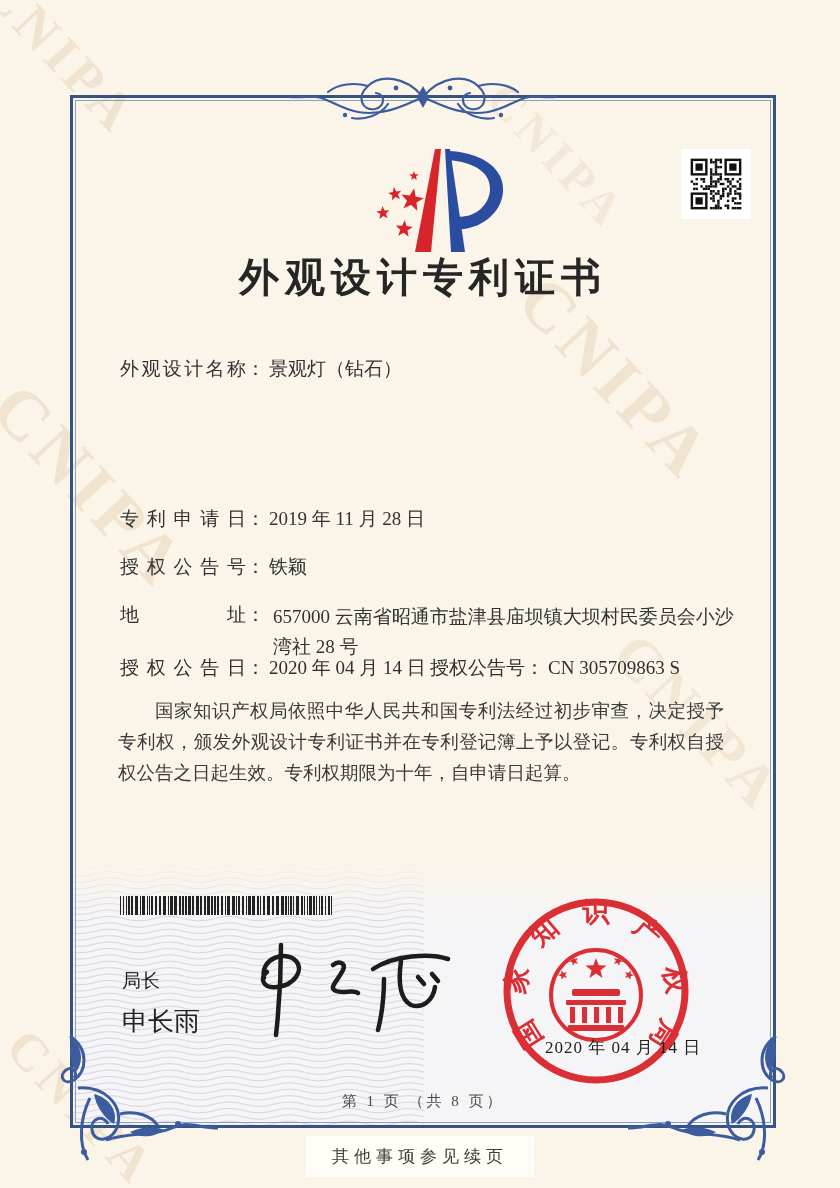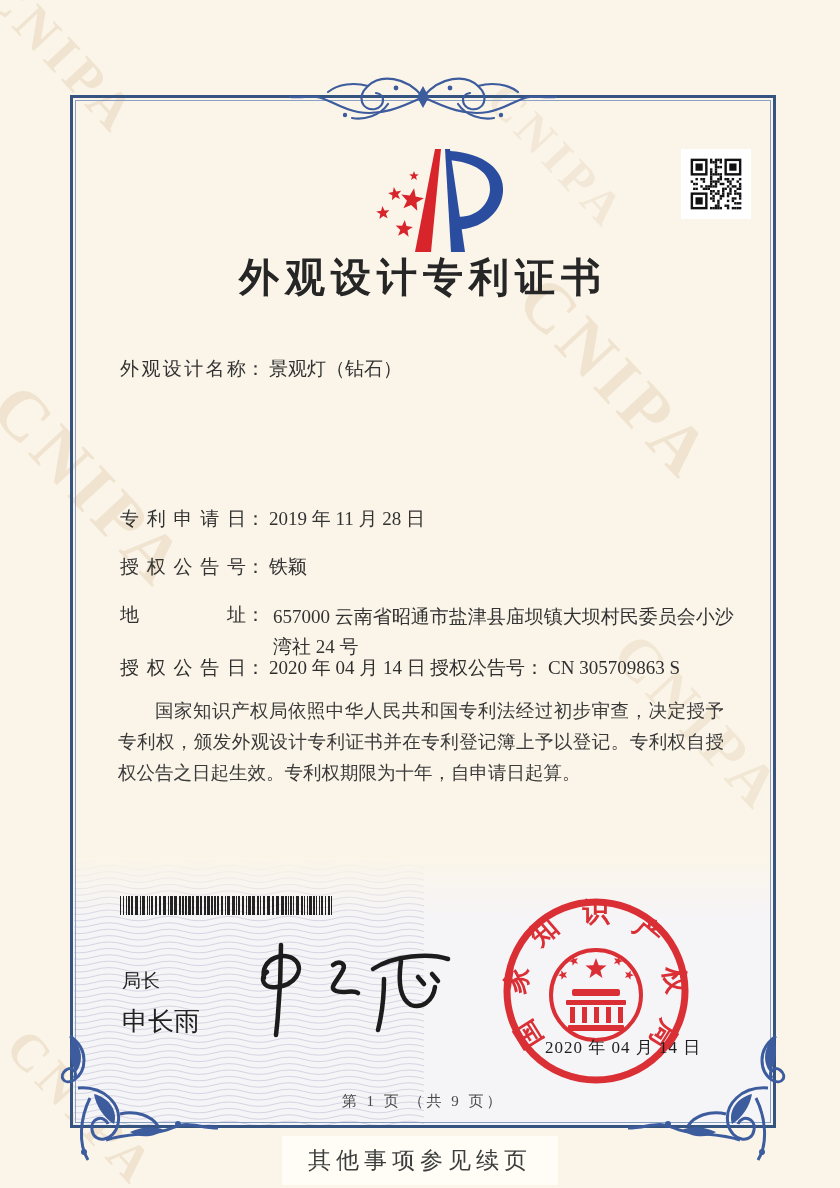--- a/index.html
+++ b/index.html
@@ -48,21 +48,21 @@
         font-family:"Liberation Sans","DejaVu Sans",sans-serif;}
   .director-name{left:122px;top:1004px;font-size:26px;color:#222;
         font-family:"Liberation Sans","DejaVu Sans",sans-serif;text-align:right;}
   .signature{left:232px;top:938px;width:228px;height:102px;z-index:6;}
   .seal{left:500px;top:895px;width:192px;height:192px;z-index:5;opacity:.95;}
   .seal-date{left:518px;top:1036px;width:210px;text-align:center;font-size:17px;
              letter-spacing:1px;color:#1e1e1e;z-index:6;}
   .page-info{left:70px;top:1092px;width:706px;text-align:center;font-size:15px;
              letter-spacing:3px;color:#4a4a4a;}
   .cont-note{left:50%;top:1136px;transform:translateX(-50%);background:#fffdf6;
-             padding:9px 26px;font-size:23px;letter-spacing:5px;color:#3d3d3d;z-index:6;font-family:Liberation Mono, monospace;}
+             padding:9px 26px;font-size:17px;letter-spacing:5px;color:#3d3d3d;z-index:6;font-family:Liberation Mono, monospace;}
 </style>
 </head>
 <body>
 
 <div class="page">
 
   <div class="wm wm1">CNIPA</div>
   <div class="wm wm2">CNIPA</div>
   <div class="wm wm3">CNIPA</div>
   <div class="wm wm4">CNIPA</div>
@@ -325,21 +325,21 @@
   <div class="abs field" style="top:356px;">
     <span class="flabel">外观设计名称</span><span>：</span><span class="fvalue">景观灯（钻石）</span>
   </div>
   <div class="abs field" style="top:506px;">
     <span class="flabel">专利申请日</span><span>：</span><span class="fvalue">2019 年 11 月 28 日</span>
   </div>
   <div class="abs field" style="top:554px;">
     <span class="flabel">授权公告号</span><span>：</span><span class="fvalue">铁颖</span>
   </div>
   <div class="abs field" style="top:602px;">
-    <span class="flabel">地址</span><span>：</span><span class="addr-value">657000 云南省昭通市盐津县庙坝镇大坝村民委员会小沙湾社 24 号</span>
+    <span class="flabel">地址</span><span>：</span><span class="addr-value">657000 云南省昭通市盐津县庙坝镇大坝村民委员会小沙湾社 28 号</span>
   </div>
   <div class="abs grant-row">
     <span class="grant-a">
       <span class="flabel">授权公告日</span><span>：</span><span class="fvalue">2020 年 04 月 14 日</span>
     </span>
     <span class="grant-b">
       <span>授权公告号</span><span>：</span><span class="fvalue">CN 305709863 S</span>
     </span>
   </div>
 
@@ -453,16 +453,16 @@
       <rect x="70" y="112" width="5" height="16"></rect>
       <rect x="82" y="112" width="5" height="16"></rect>
       <rect x="94" y="112" width="5" height="16"></rect>
       <rect x="106" y="112" width="5" height="16"></rect>
       <rect x="118" y="112" width="5" height="16"></rect>
       <rect x="68" y="130" width="56" height="6" rx="1"></rect>
     </g>
   </svg>
   <div class="abs seal-date">2020 年 04 月 14 日</div>
 
-  <div class="abs page-info">第 1 页 （共 9 页）</div>
+  <div class="abs page-info">第 1 页 （共 8 页）</div>
   <div class="abs cont-note">其他事项参见续页</div>
 
 </div>
 
 </body></html>

